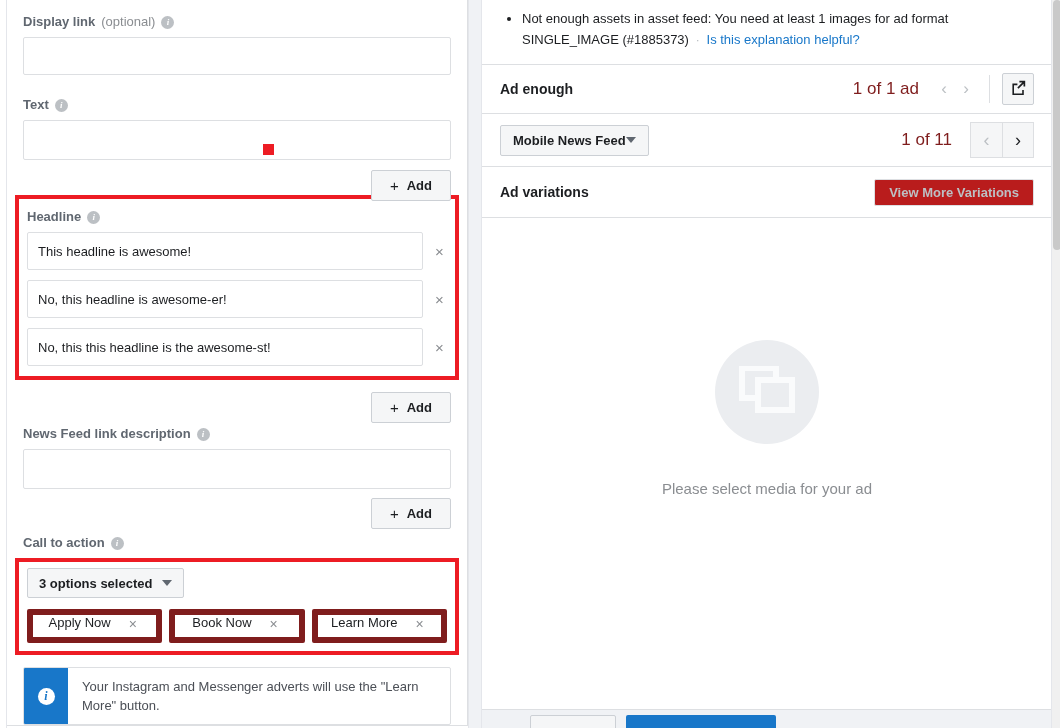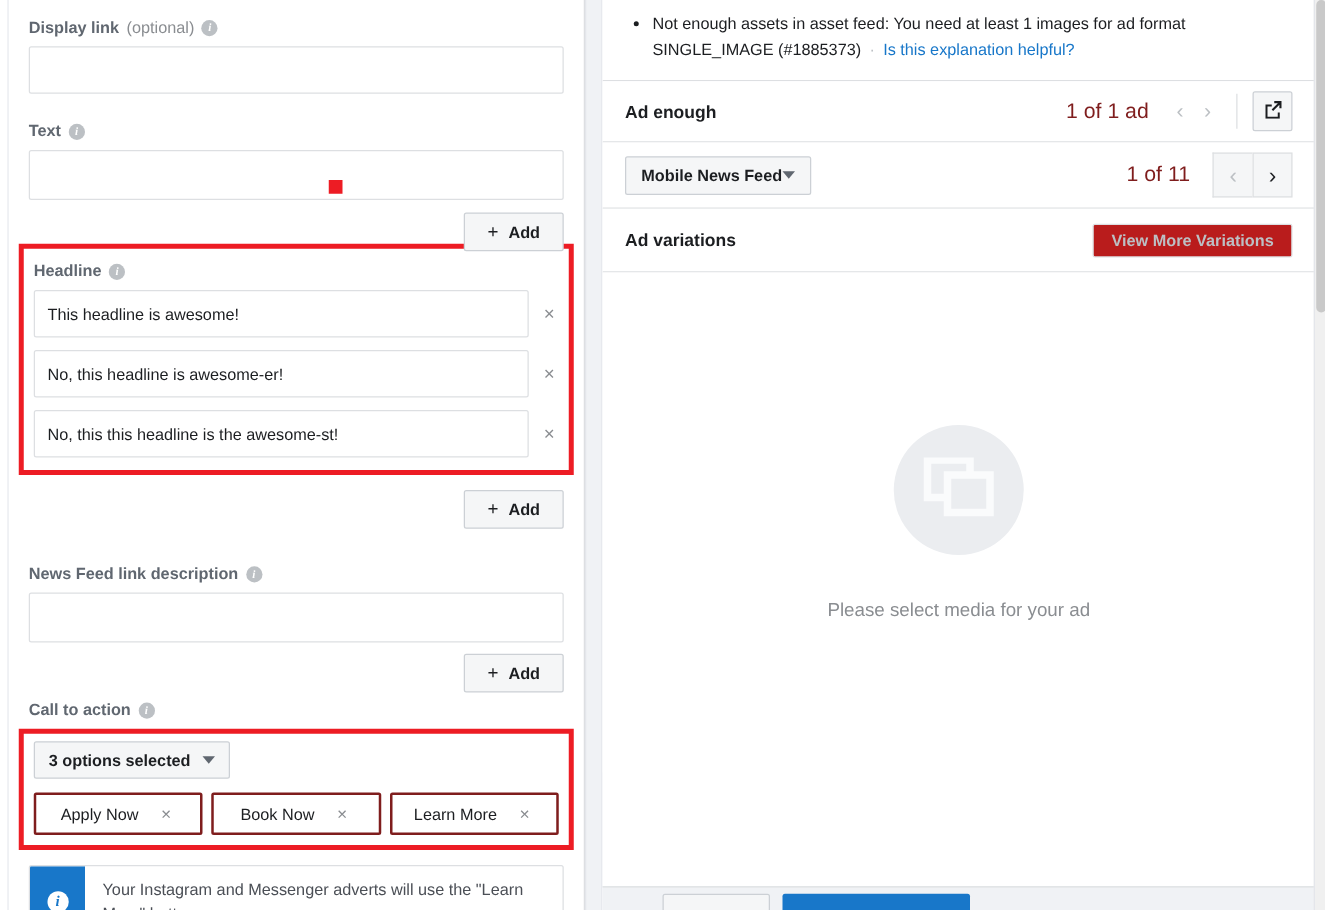--- a/index.html
+++ b/index.html
@@ -81,23 +81,23 @@
     height: 30px; padding: 0 11px;
     background: #f5f6f7; border: 1px solid #ccd0d5; border-radius: 2px;
     font-size: 13px; font-weight: bold; color: #1c1e21; cursor: pointer;
   }
   .caret-down {
     width: 0; height: 0; border-left: 5px solid transparent;
     border-right: 5px solid transparent; border-top: 6px solid #606770;
   }
   .chip-row { display: flex; gap: 7px; margin-top: 11px; }
   .chip {
-    display: flex; align-items: center; justify-content: center; gap: 12px;
+    display: flex; justify-content: center; gap: 12px;
     width: 139px; height: 34px;
-    background: #fff; border: 2px solid #7f1d1d; border-radius: 2px;
+    background: #fff; border: 6px solid #7f1d1d; border-radius: 2px;
     font-size: 13px; color: #1c1e21; cursor: pointer;
   }
   .chip .x-btn { font-size: 14px; }
 
   .info-banner {
     display: flex; align-items: stretch;
     border: 1px solid #dddfe2; border-radius: 2px;
     background: #fff; margin-top: 12px; overflow: hidden;
     height: 58px;
   }
@@ -287,21 +287,21 @@
         </div>
       </div>
 
       <div class="add-row" style="margin-top:12px;">
         <button class="btn-add">
           <span class="plus-icon">+</span>
           <span>Add</span>
         </button>
       </div>
 
-      <div style="margin-top:28px;">
+      <div style="margin-top:3px;">
         <div class="field-label">
           <span>News Feed link description</span>
           <span class="info-icon">i</span>
         </div>
         <input class="text-input tall-input" type="text" value="" style="">
       </div>
 
       <div class="add-row" style="margin-top:9px;">
         <button class="btn-add">
           <span class="plus-icon">+</span>

